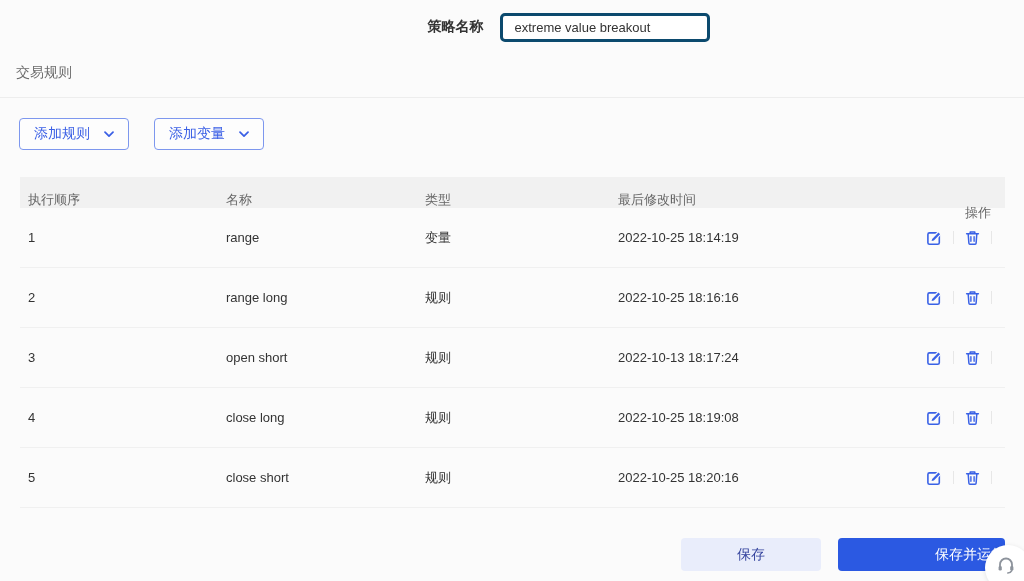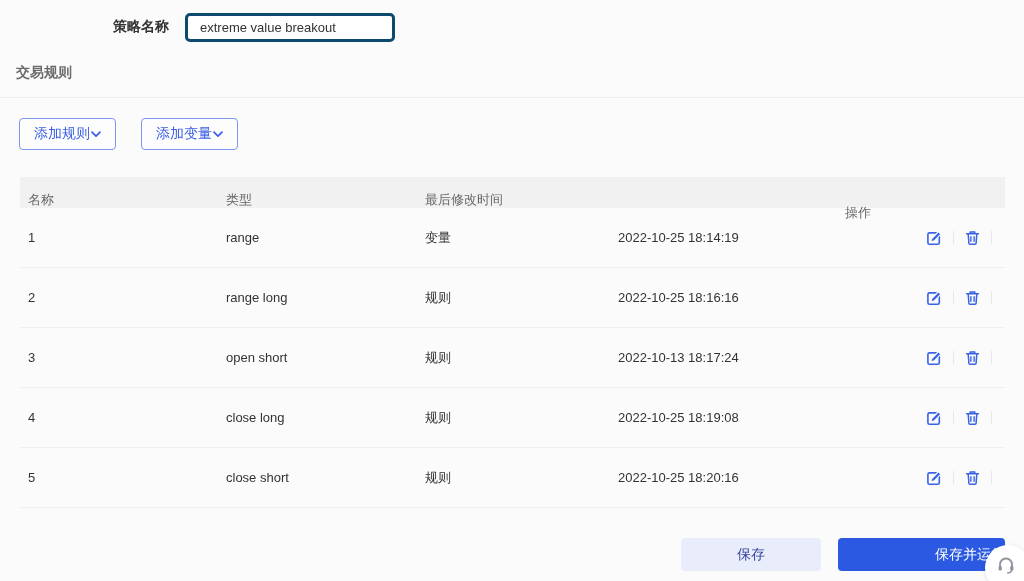--- a/index.html
+++ b/index.html
@@ -10,20 +10,21 @@
     color: #333;
     position: relative;
   }
 
   
   .form-row {
     display: flex;
     align-items: center;
     margin: 12px 0 0 113px;
     height: 30px;
+    justify-content: center;
   }
   .form-label {
     font-size: 14px;
     font-weight: 700;
     color: #333;
   }
   .form-input {
     margin-left: 16px;
     width: 210px;
     height: 29px;
@@ -35,38 +36,38 @@
     padding: 0 12px;
     font-family: "Liberation Sans", "DejaVu Sans", sans-serif;
     outline: none;
   }
 
   
   .section-title {
     margin: 22px 0 0 16px;
     font-size: 14px;
     color: #6b6b6b;
-    font-weight: 700;
+    font-weight: 400;
   }
   .section-divider {
     margin-top: 15px;
     border-bottom: 1px solid #ededed;
     height: 0;
   }
 
   
   .toolbar {
     display: flex;
     gap: 25px;
     margin: 20px 0 0 19px;
   }
   .btn-outline {
     display: inline-flex;
     align-items: center;
-    gap: 1px;
+    gap: 14px;
     height: 32px;
     padding: 0 14px;
     background: #fdfdfd;
     border: 1px solid #7d97ee;
     border-radius: 4px;
     color: #3a5fe5;
     font-size: 14px;
     cursor: pointer;
     font-family: inherit;
     justify-content: space-between;
@@ -191,20 +192,21 @@
     <span class="chevron">
       <svg width="10" height="7" viewBox="0 0 10 7">
           <path d="M1 1.2 L5 5.2 L9 1.2" fill="none" stroke="#3a5fe5" stroke-width="1.7" stroke-linecap="round" stroke-linejoin="round"></path>
         </svg>
     </span>
   </button>
 </div>
 
 <div class="rules-table">
   <div class="trow thead">
+    <div class="cell">执行顺序</div>
     <div class="cell">名称</div>
     <div class="cell">类型</div>
     <div class="cell">最后修改时间</div>
     <div class="cell th-ops">操作</div>
   </div>
   <div>
   <div class="trow tbody-row">
     <div class="cell">1</div>
     <div class="cell">range</div>
     <div class="cell">变量</div>

